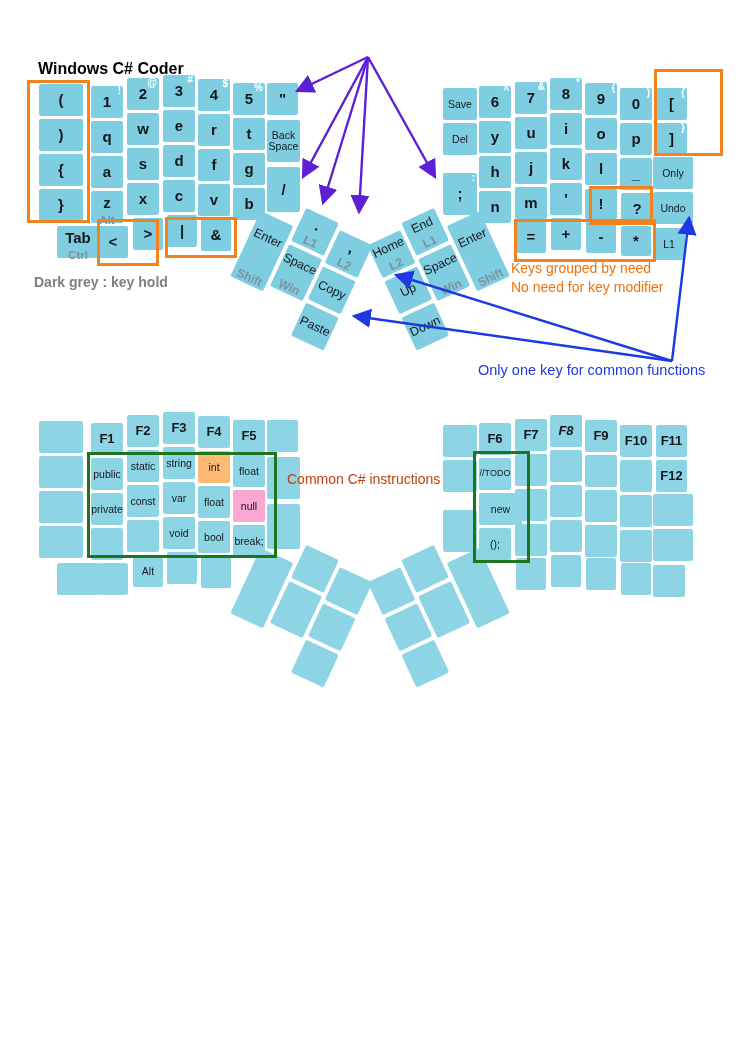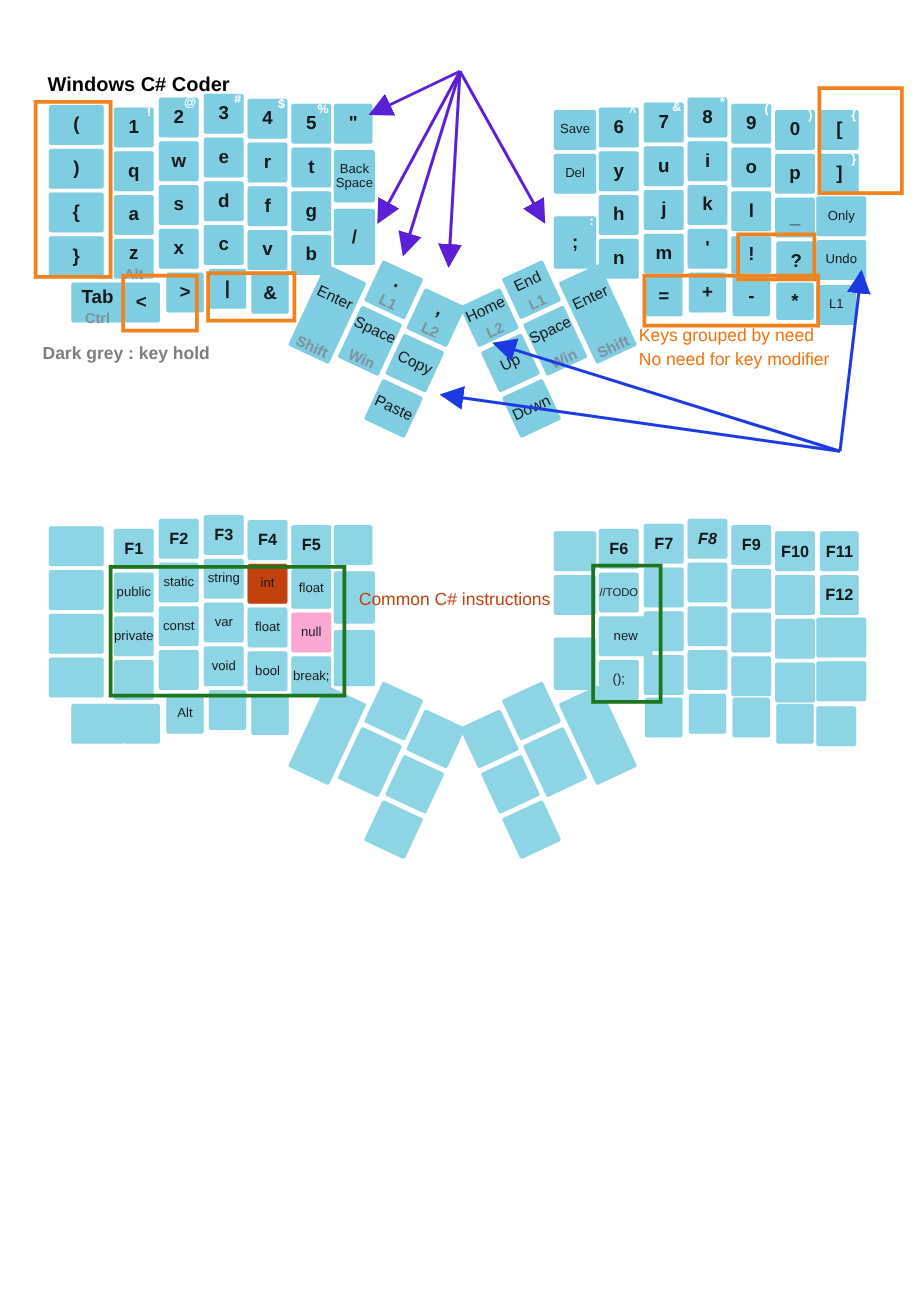--- a/index.html
+++ b/index.html
@@ -35,20 +35,21 @@
   .note-green{left:287px;top:471px;font-size:14px;}
 </style>
 </head>
 <body>
 
 <div class="page">
   <div class="note title-main">Windows C# Coder</div>
   <div class="note note-grey" style="color: rgb(127, 127, 127);">Dark grey : key hold</div>
   <div class="note note-orange1" style="color: rgb(242, 114, 12);">Keys grouped by need</div>
   <div class="note note-orange2" style="color: rgb(242, 114, 12);">No need for key modifier</div>
+  <div class="note note-blue" style="color: rgb(29, 57, 227);">Only one key for common functions</div>
   <div class="note note-green" style="color: #c2410c;">Common C# instructions</div>
   <div id="keys-root">
       <div class="key" style="left: 39px; top: 84px; width: 44px; height: 32px; background: rgb(127, 205, 225);">
         <span class="main k-c">(</span>
       </div>
       <div class="key" style="left: 39px; top: 119px; width: 44px; height: 32px; background: rgb(127, 205, 225);">
         <span class="main k-c">)</span>
       </div>
       <div class="key" style="left: 39px; top: 154px; width: 44px; height: 32px; background: rgb(127, 205, 225);">
         <span class="main k-c">{</span>
@@ -284,21 +285,21 @@
       </div>
       <div class="key" style="left: 163px; top: 482px; width: 32px; height: 32px; background: rgb(141, 213, 229);">
         <span class="main k-kw">var</span>
       </div>
       <div class="key" style="left: 163px; top: 517px; width: 32px; height: 32px; background: rgb(141, 213, 229);">
         <span class="main k-kw">void</span>
       </div>
       <div class="key" style="left: 198px; top: 416px; width: 32px; height: 32px; background: rgb(141, 213, 229);">
         <span class="main k-f">F4</span>
       </div>
-      <div class="key" style="left: 198px; top: 451px; width: 32px; height: 32px; background: #c2410c;">
+      <div class="key" style="left: 198px; top: 451px; width: 32px; height: 32px; background: #fdba74;">
         <span class="main k-kw">int</span>
       </div>
       <div class="key" style="left: 198px; top: 486px; width: 32px; height: 32px; background: rgb(141, 213, 229);">
         <span class="main k-kw">float</span>
       </div>
       <div class="key" style="left: 198px; top: 521px; width: 32px; height: 32px; background: rgb(141, 213, 229);">
         <span class="main k-kw">bool</span>
       </div>
       <div class="key" style="left: 233px; top: 420px; width: 32px; height: 32px; background: rgb(141, 213, 229);">
         <span class="main k-f">F5</span>

